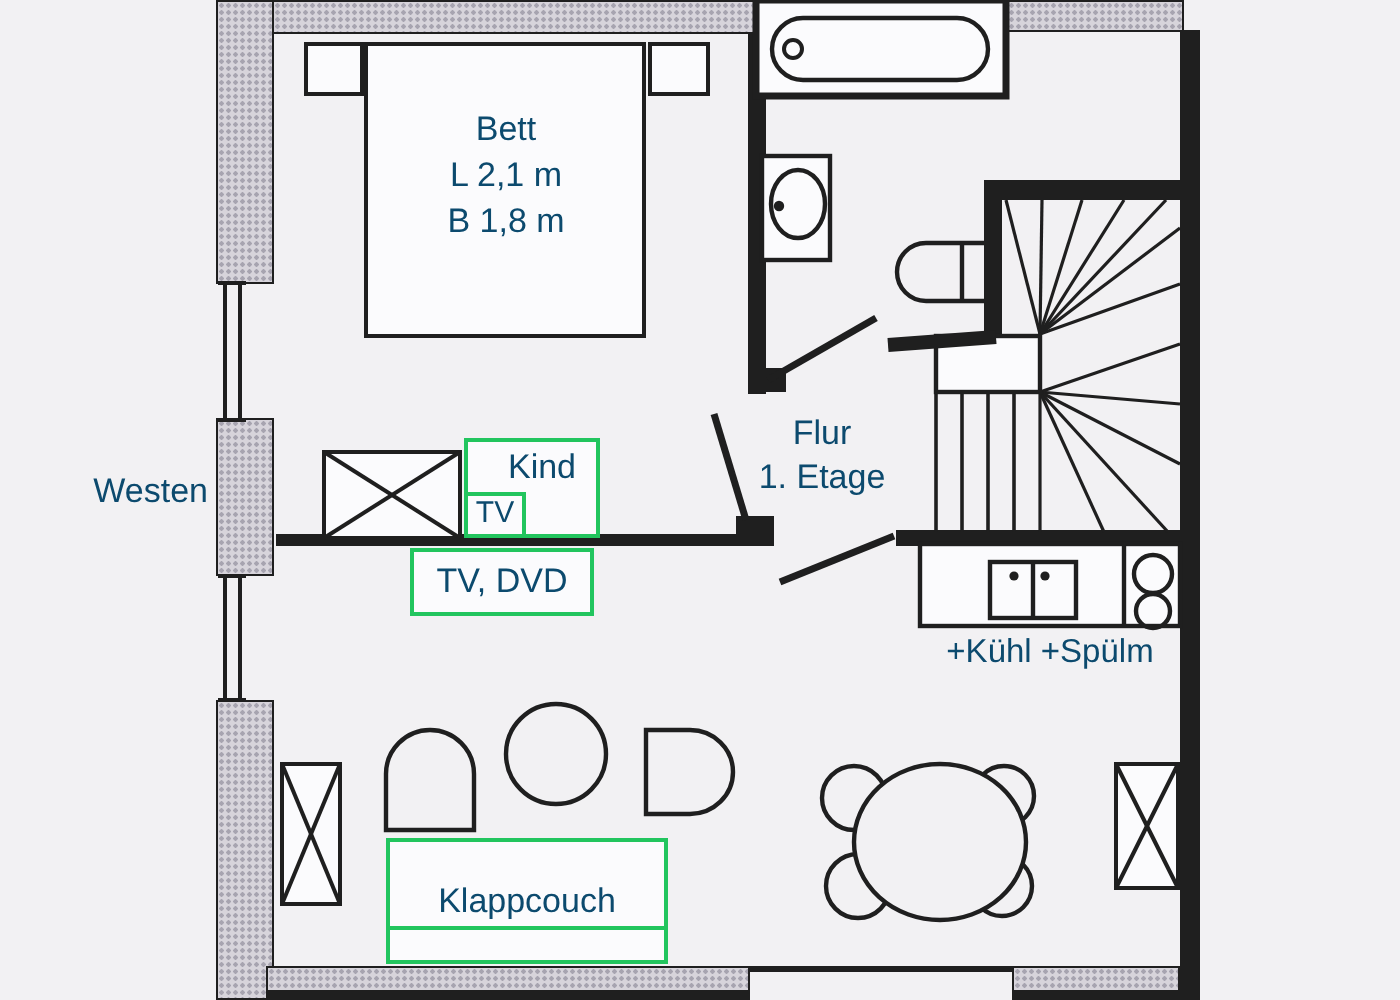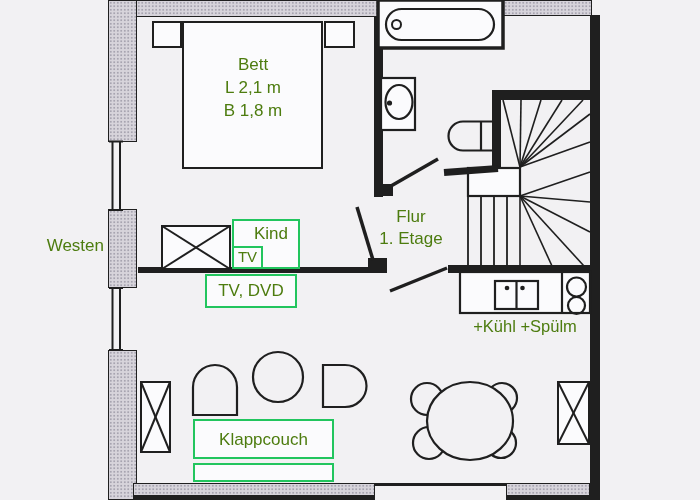--- a/index.html
+++ b/index.html
@@ -1,20 +1,20 @@
 <!DOCTYPE html>
 <html><head>
 <meta charset="utf-8">
 <style>
   html,body{margin:0;padding:0;}
   #canvas{
     position:relative;width:700px;height:500px;overflow:hidden;
     background:#f2f1f3;
     font-family:"Liberation Sans", sans-serif;
-    color:#4d7c0f;
+    color:#0c4a6e;
   }
   .abs{position:absolute;box-sizing:border-box;}
   .wall-black{background:#1f1f1f;}
   .hatch{
     background-color:#d7d4db;
     background-image:radial-gradient(#a7a4b0 1px, transparent 1.2px);
     background-size:3.5px 3.5px;
     border:1.5px solid #1f1f1f;
   }
   .lbl{display:flex;align-items:center;justify-content:center;text-align:center;line-height:1.25;}
@@ -198,21 +198,21 @@
 
     <div class="abs lbl fs17" style="left:365px;top:205px;width:92px;height:46px;flex-direction:column;line-height:22px;">
       <span>Flur</span>
       <span>1. Etage</span>
     </div>
 
     <div class="abs lbl" style="left:456px;top:316px;width:138px;height:21px;font-size:16.5px;">
       <span>+Kühl +Spülm</span>
     </div>
 
-    <div class="abs box lbl" style="left:193px;top:419px;width:141px;height:40px;flex-direction:column;line-height:21px;">
+    <div class="abs box lbl" style="left:193px;top:419px;width:141px;height:62px;flex-direction:column;line-height:21px;">
       <span class="fs17">Klappcouch</span>
     </div>
     <div class="abs box" style="left:193px;top:463px;width:141px;height:19px;"></div>
 
     <div class="abs fs17" style="left:26px;top:236px;width:78px;height:20px;text-align:right;">
       <span>Westen</span>
     </div>
   </div>
 
 </div>

